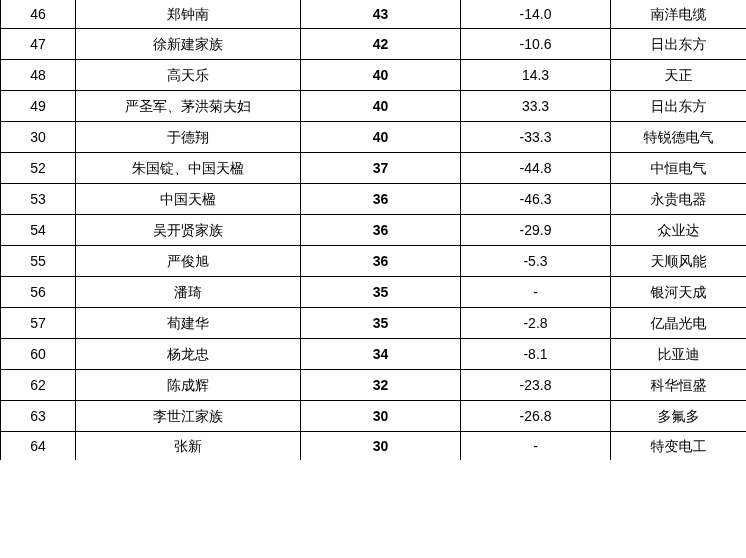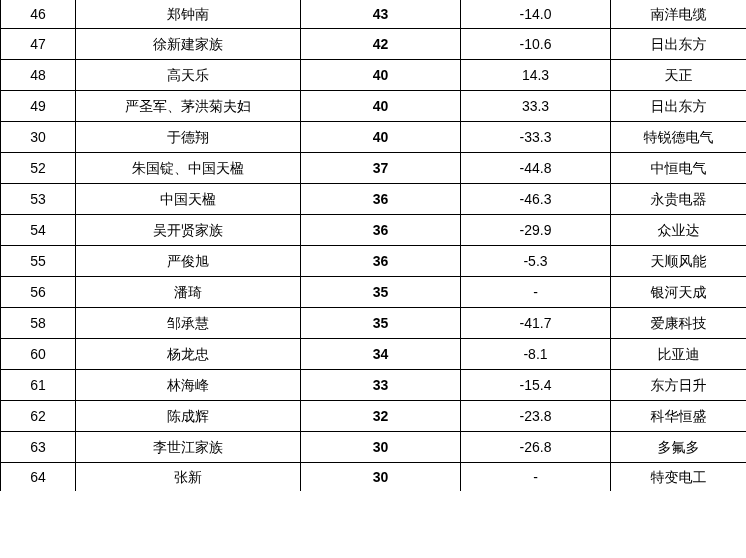--- a/index.html
+++ b/index.html
@@ -122,39 +122,32 @@
         <td class="cell-company">天顺风能</td>
       </tr>
       <tr>
         <td class="cell-rank">56</td>
         <td class="cell-name">潘琦</td>
         <td class="cell-wealth">35</td>
         <td class="cell-change">-</td>
         <td class="cell-company">银河天成</td>
       </tr>
       <tr>
-        <td class="cell-rank">58</td>
-        <td class="cell-name">邹承慧</td>
+        <td class="cell-rank">57</td>
+        <td class="cell-name">荀建华</td>
         <td class="cell-wealth">35</td>
-        <td class="cell-change">-41.7</td>
-        <td class="cell-company">爱康科技</td>
+        <td class="cell-change">-2.8</td>
+        <td class="cell-company">亿晶光电</td>
       </tr>
       <tr>
         <td class="cell-rank">60</td>
         <td class="cell-name">杨龙忠</td>
         <td class="cell-wealth">34</td>
         <td class="cell-change">-8.1</td>
         <td class="cell-company">比亚迪</td>
-      </tr>
-      <tr>
-        <td class="cell-rank">61</td>
-        <td class="cell-name">林海峰</td>
-        <td class="cell-wealth">33</td>
-        <td class="cell-change">-15.4</td>
-        <td class="cell-company">东方日升</td>
       </tr>
       <tr>
         <td class="cell-rank">62</td>
         <td class="cell-name">陈成辉</td>
         <td class="cell-wealth">32</td>
         <td class="cell-change">-23.8</td>
         <td class="cell-company">科华恒盛</td>
       </tr>
       <tr>
         <td class="cell-rank">63</td>

